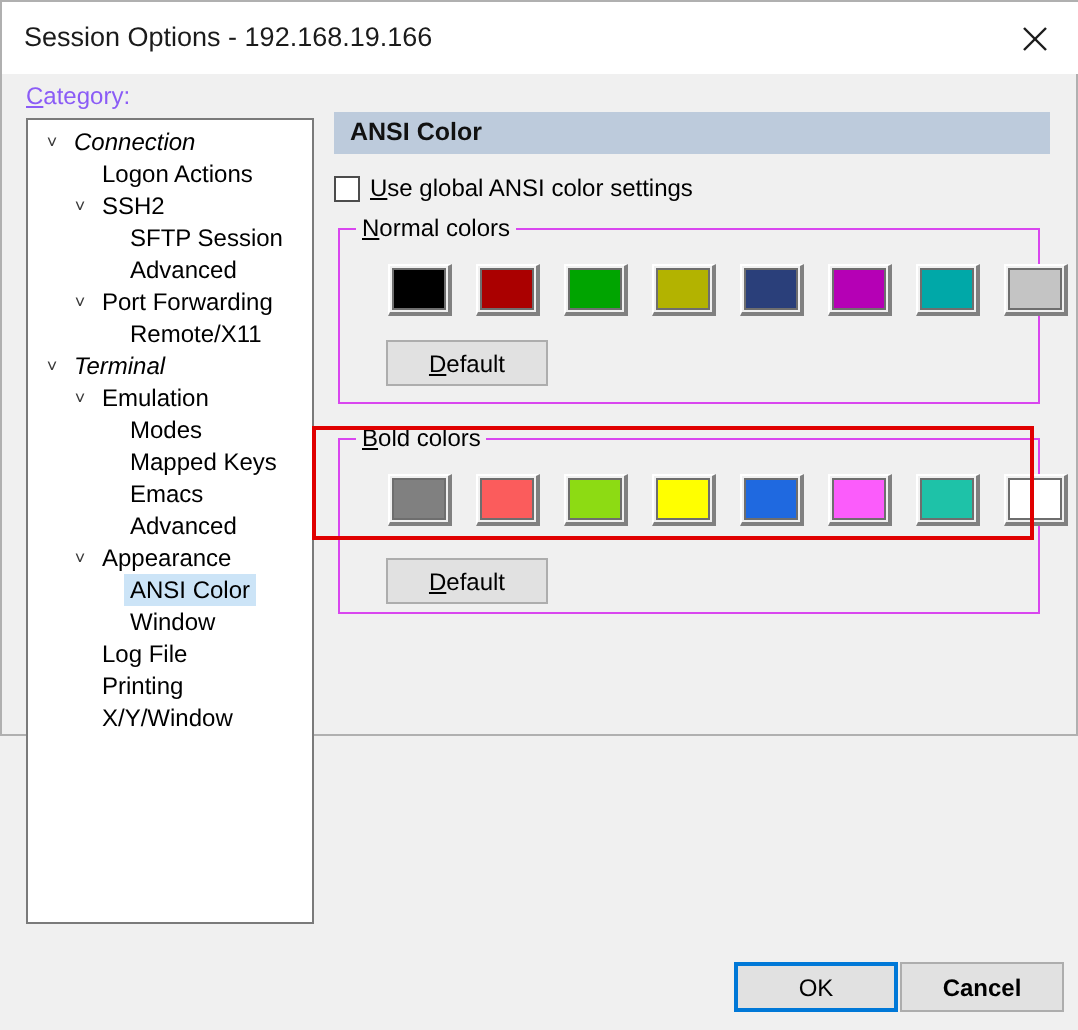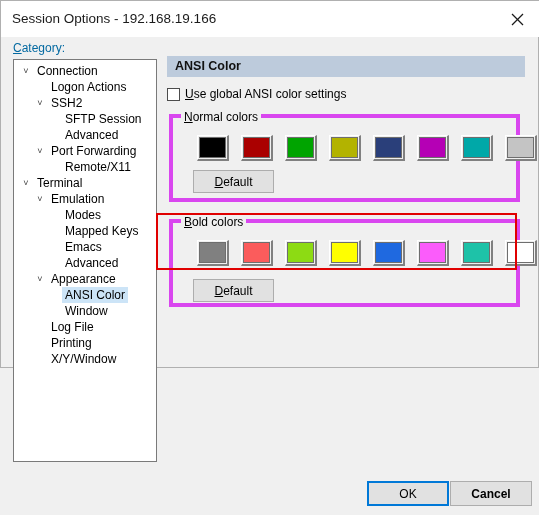--- a/index.html
+++ b/index.html
@@ -54,21 +54,21 @@
     cursor: default;
   }
   .close-btn svg { display:block; }
 
   
   .category-label {
     position: absolute;
     left: 12px;
     top: 40px;
     font-size: 12px;
-    color: #0369a1;
+    color: #8b5cf6;
   }
   .category-label u { text-decoration: underline; }
 
   .tree-box {
     position: absolute;
     left: 12px;
     top: 58px;
     width: 144px;
     height: 403px;
     background: #ffffff;
@@ -97,21 +97,21 @@
   }
   .tree-row .lbl {
     display: inline-block;
     padding: 0 3px;
   }
   .tree-row.selected .lbl {
     background: #cce4f7;
   }
   
   .lv0 .chev { left: 6px; }
-  .lv0 .lbl  { margin-left: 20px; }
+  .lv0 .lbl  { margin-left: 20px; font-style: italic; }
   .lv1 .chev { left: 20px; }
   .lv1 .lbl  { margin-left: 34px; }
   .lv2 .chev { left: 34px; }
   .lv2 .lbl  { margin-left: 48px; }
 
   
   .panel-header {
     position: absolute;
     left: 166px;
     top: 55px;
@@ -148,21 +148,21 @@
   }
   .checkbox-row .cb-label {
     font-size: 12px;
     white-space: nowrap;
   }
   .checkbox-row .cb-label u { text-decoration: underline; }
 
   
   .groupbox {
     position: absolute;
-    border: 4px solid #d946ef;
+    border: 1px solid #d946ef;
     box-sizing: border-box;
     background: transparent;
   }
   .group-title {
     position: absolute;
     top: -8px;
     left: 8px;
     background: #f0f0f0;
     padding: 0 3px;
     font-size: 12px;

